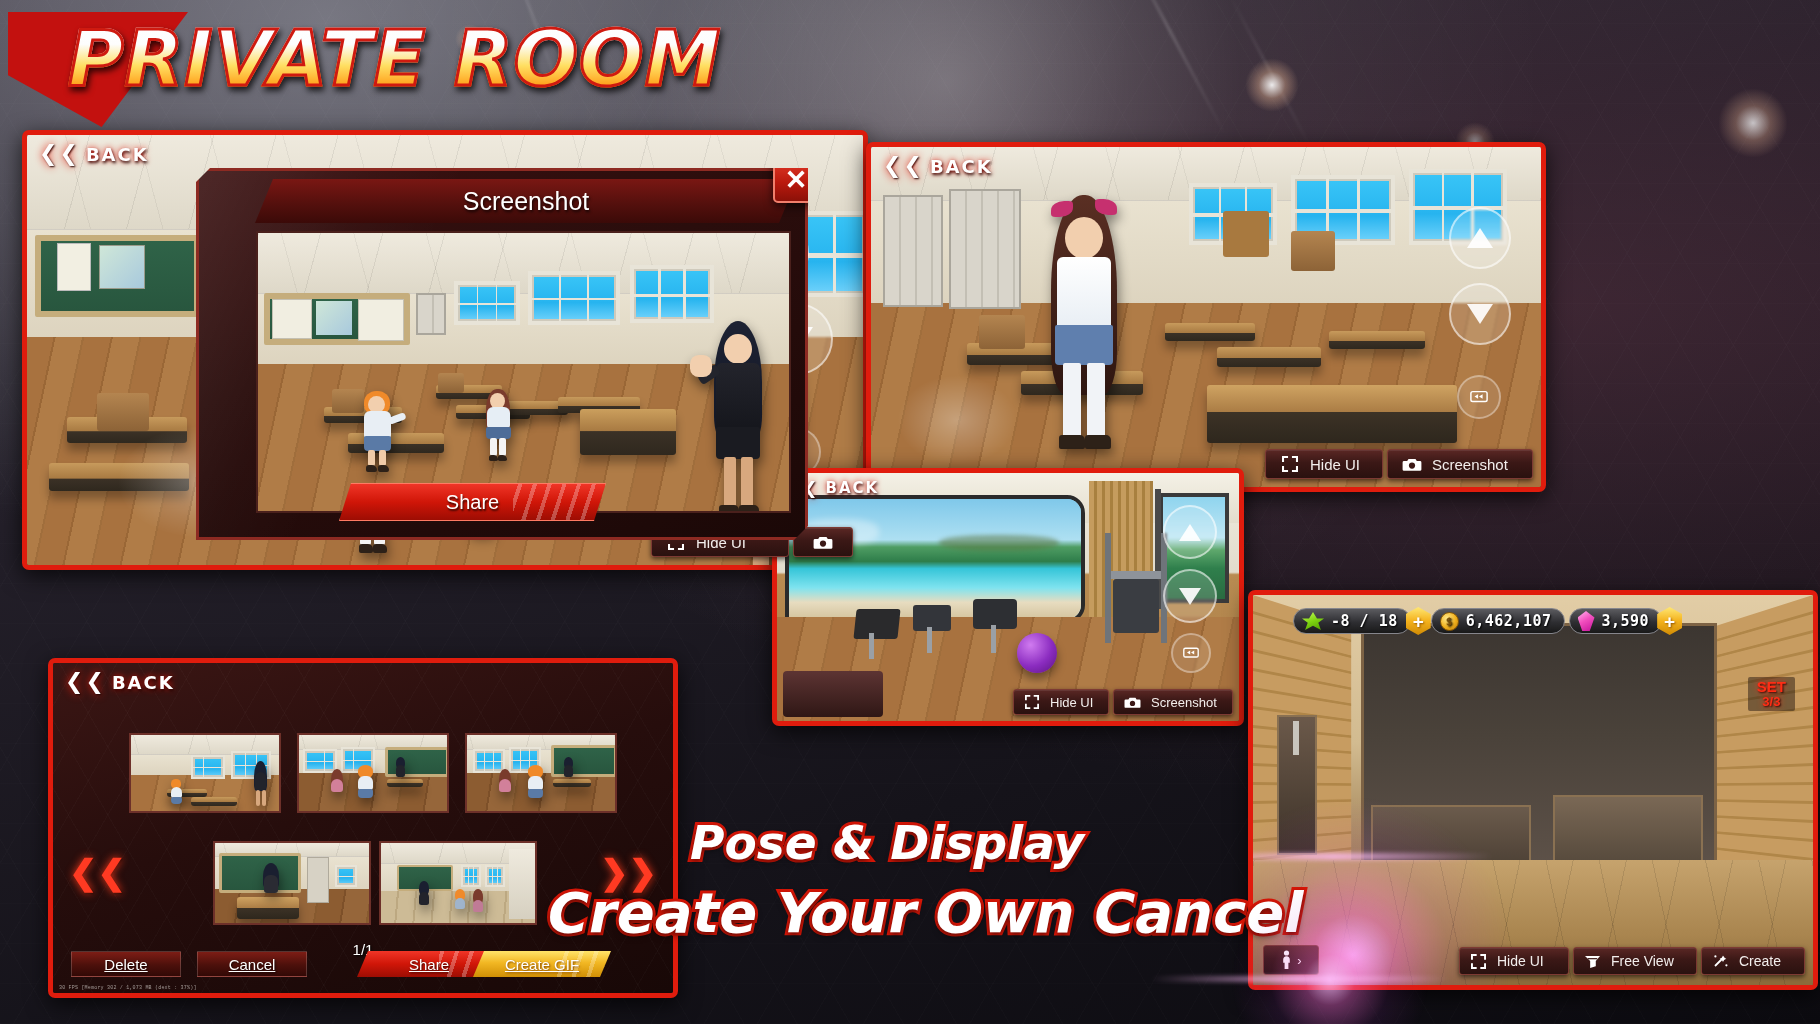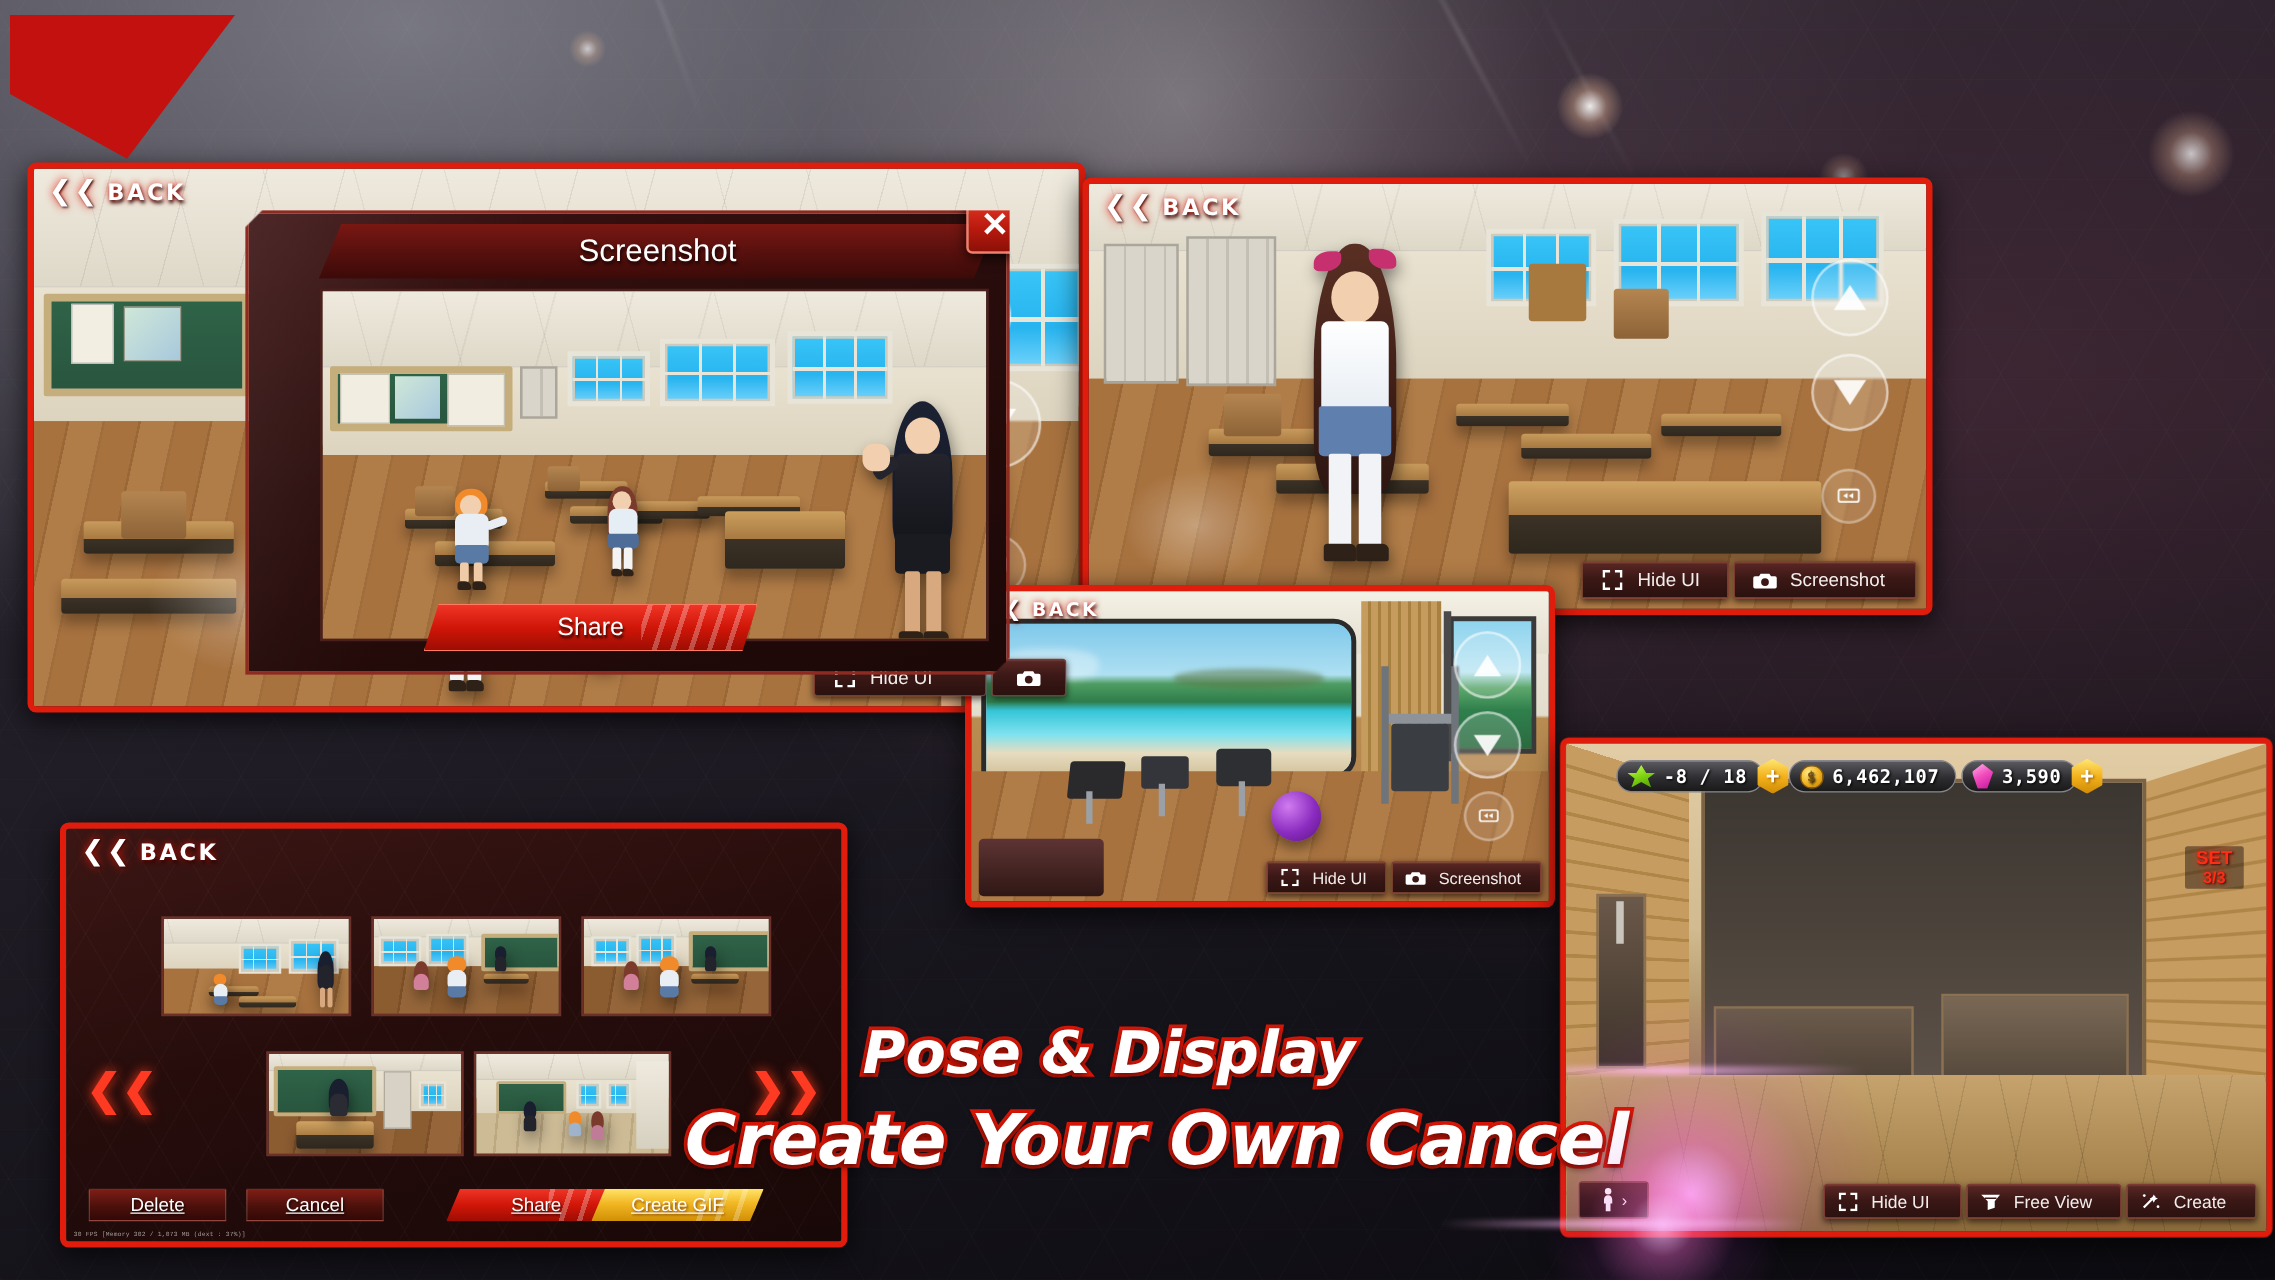--- a/index.html
+++ b/index.html
@@ -372,20 +372,21 @@
   <div class="streak" style="left:1180px;top:70px;width:180px;transform:rotate(62deg);opacity:.3;"></div>
   <div class="streak" style="left:430px;top:8px;width:200px;transform:rotate(70deg);opacity:.35;"></div>
   <div class="glow-dot" style="left:1245px;top:58px;width:54px;height:54px;"></div>
   <div class="glow-dot" style="left:1718px;top:88px;width:70px;height:70px;opacity:.8;"></div>
   <div class="glow-dot" style="left:1455px;top:122px;width:40px;height:40px;opacity:.6;"></div>
   <div class="glow-dot" style="left:455px;top:24px;width:30px;height:30px;opacity:.7;"></div>
 </div>
 
 <div id="title-wrap">
   <div id="title-flag"></div>
+  <div id="title-text">PRIVATE ROOM</div>
 </div>
 
 <div class="panel" id="panel-classroom" style="left:22px;top:130px;width:846px;height:440px;">
   <div class="scene room-class">
     <div class="ceil"></div>
     <div class="wall"></div>
     <div class="floorwood"></div>
     <div class="chalkboard" style="left:8px;top:100px;width:165px;height:82px;"></div>
     <div style="position:absolute;left:30px;top:108px;width:34px;height:48px;background:#f2efe2;border:1px solid #bbb;"></div>
     <div style="position:absolute;left:72px;top:110px;width:46px;height:44px;background:linear-gradient(135deg,#cfe7d8,#a8c9dd);border:1px solid #9a9a8a;"></div>
@@ -900,20 +901,21 @@
       <div class="char" style="left:90px;top:46px;width:14px;height:28px;">
           <div class="hair" style="left:2px;top:0;width:10px;height:16px;background:#7a3b2c;"></div>
           <div class="torso" style="left:2px;top:11px;width:10px;height:12px;background:#c07b96;"></div>
         </div>
     </div>
   </div>
 
   <div class="arrow-nav" style="left:16px;top:192px;">❮❮</div>
   <div class="arrow-nav" style="right:16px;top:192px;">❯❯</div>
 
+  <div id="album-page" style="top:278px;">1/1</div>
 
   <div class="fbtn dark" style="left:18px;bottom:16px;width:110px;">
     <span>Delete</span>
   </div>
   <div class="fbtn dark" style="left:144px;bottom:16px;width:110px;">
     <span>Cancel</span>
   </div>
   <div class="fbtn red" style="left:304px;bottom:16px;width:144px;">
     <span>Share</span>
     <span class="swoosh" style="width:56px;"></span>

